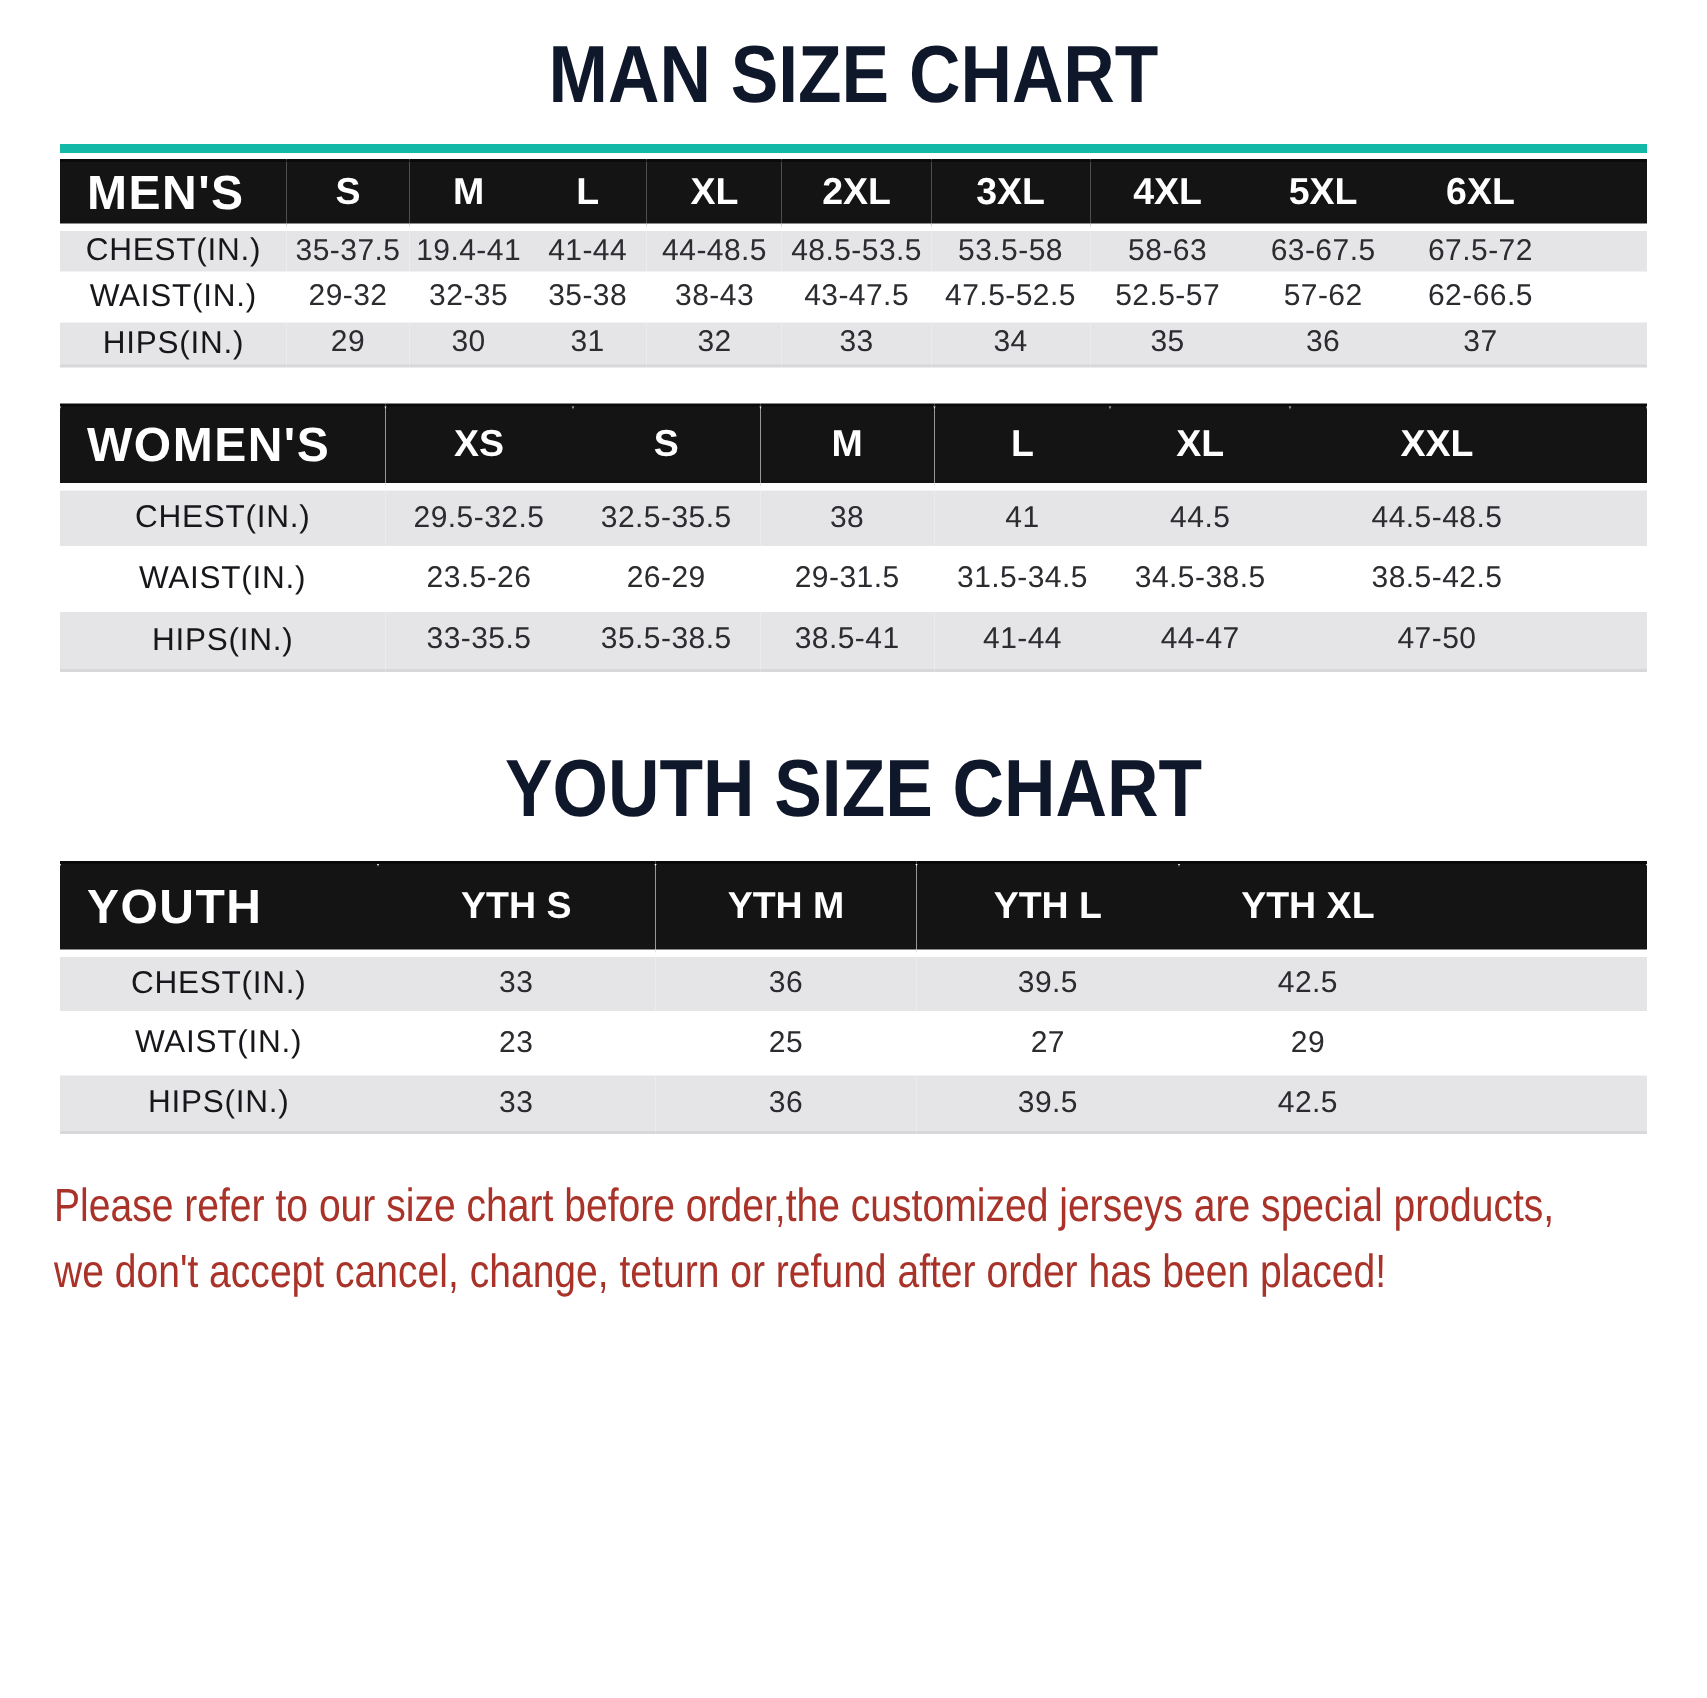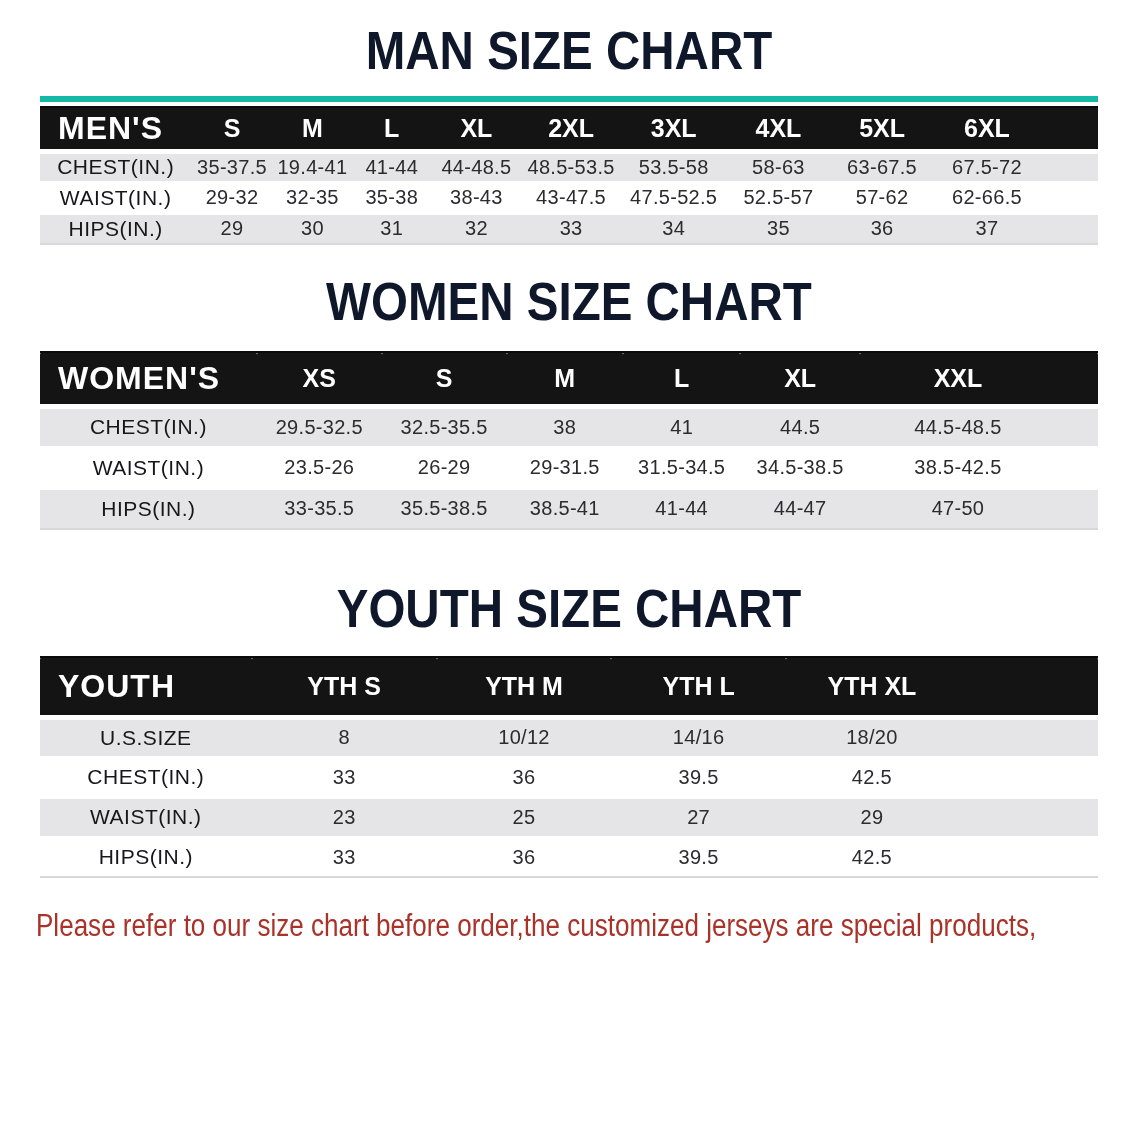--- a/index.html
+++ b/index.html
@@ -191,21 +191,20 @@
               <td>35</td>
               <td>36</td>
               <td>37</td>
             </tr>
           </tbody>
       </table>
     </div>
   </section>
 
   <section class="chart-section" id="sec1">
-    <h2 class="section-heading"><span class="condensed">WOMEN SIZE CHART</span></h2>
     <div class="table-wrap">
       <table class="size-table">
         <colgroup>
           <col style="width:20.5%">
             <col style="width:11.8%">
             <col style="width:11.8%">
             <col style="width:11%">
             <col style="width:11.1%">
             <col style="width:11.3%">
             <col style="width:22.5%">
@@ -269,27 +268,20 @@
             <tr>
               <th class="corner">YOUTH</th>
               <th>YTH S</th>
               <th>YTH M</th>
               <th>YTH L</th>
               <th>YTH XL</th>
             </tr>
           </thead>
         <tbody>
             <tr>
-              <td class="rowlabel">U.S.SIZE</td>
-              <td>8</td>
-              <td>10/12</td>
-              <td>14/16</td>
-              <td>18/20</td>
-            </tr>
-            <tr>
               <td class="rowlabel">CHEST(IN.)</td>
               <td>33</td>
               <td>36</td>
               <td>39.5</td>
               <td>42.5</td>
             </tr>
             <tr>
               <td class="rowlabel">WAIST(IN.)</td>
               <td>23</td>
               <td>25</td>
@@ -303,15 +295,16 @@
               <td>39.5</td>
               <td>42.5</td>
             </tr>
           </tbody>
       </table>
     </div>
   </section>
 
   <footer class="footer">
     <div class="footer-line"><span class="fcond">Please refer to our size chart before order,the customized jerseys are special products,</span></div>
+    <div class="footer-line"><span class="fcond">we don't accept cancel, change, teturn or refund after order has been placed!</span></div>
   </footer>
 
 </div>
 
 </body></html>

